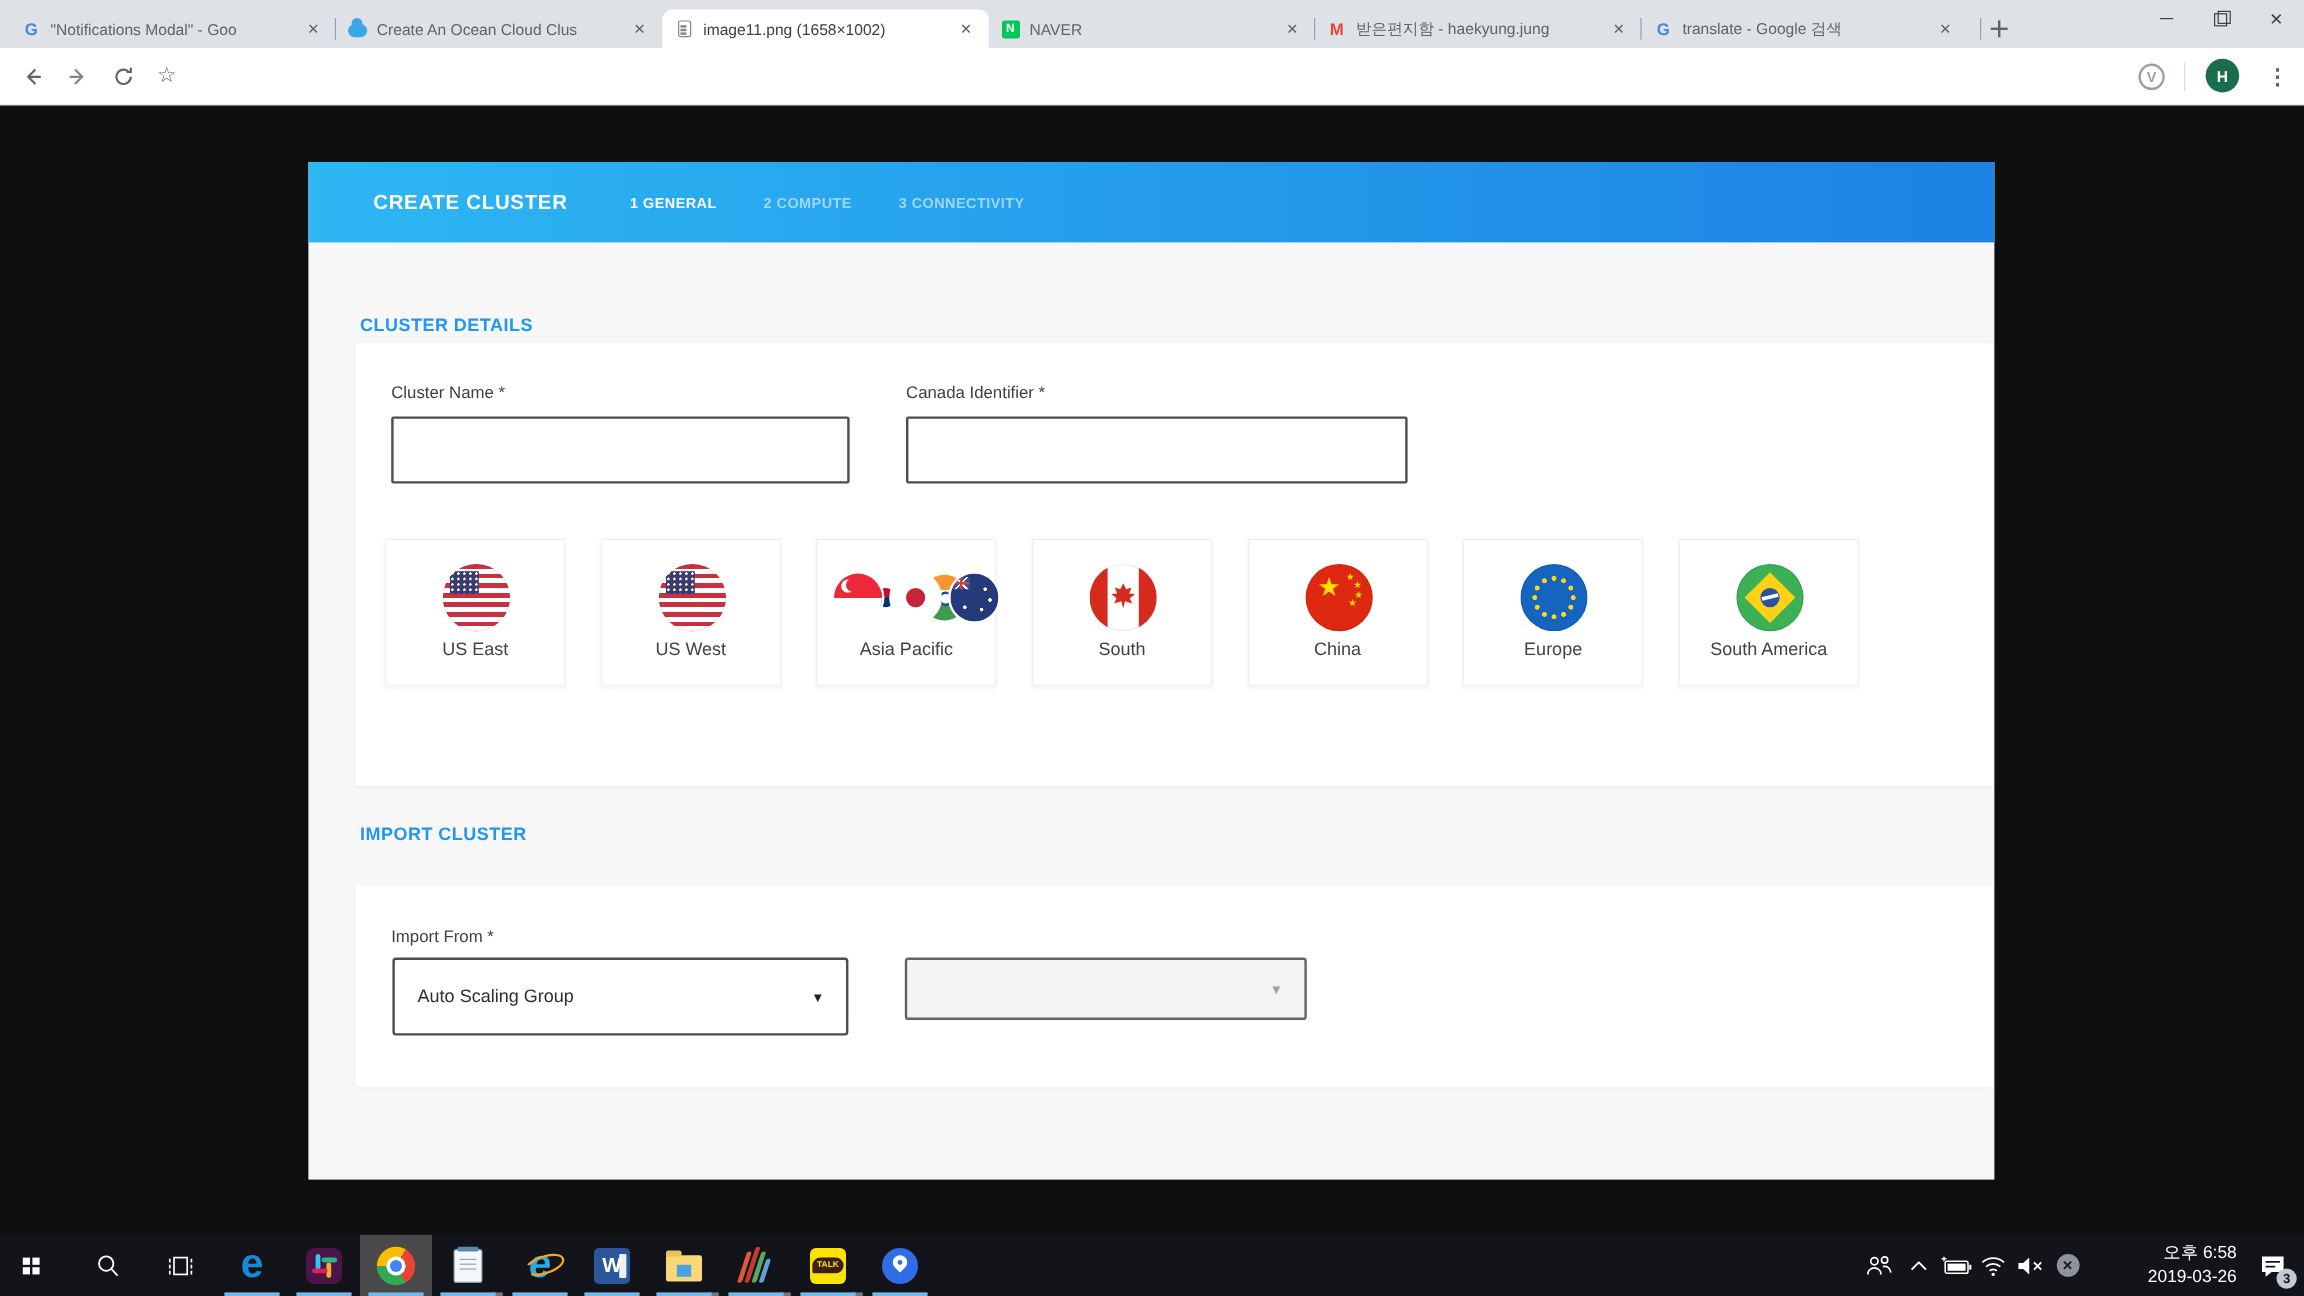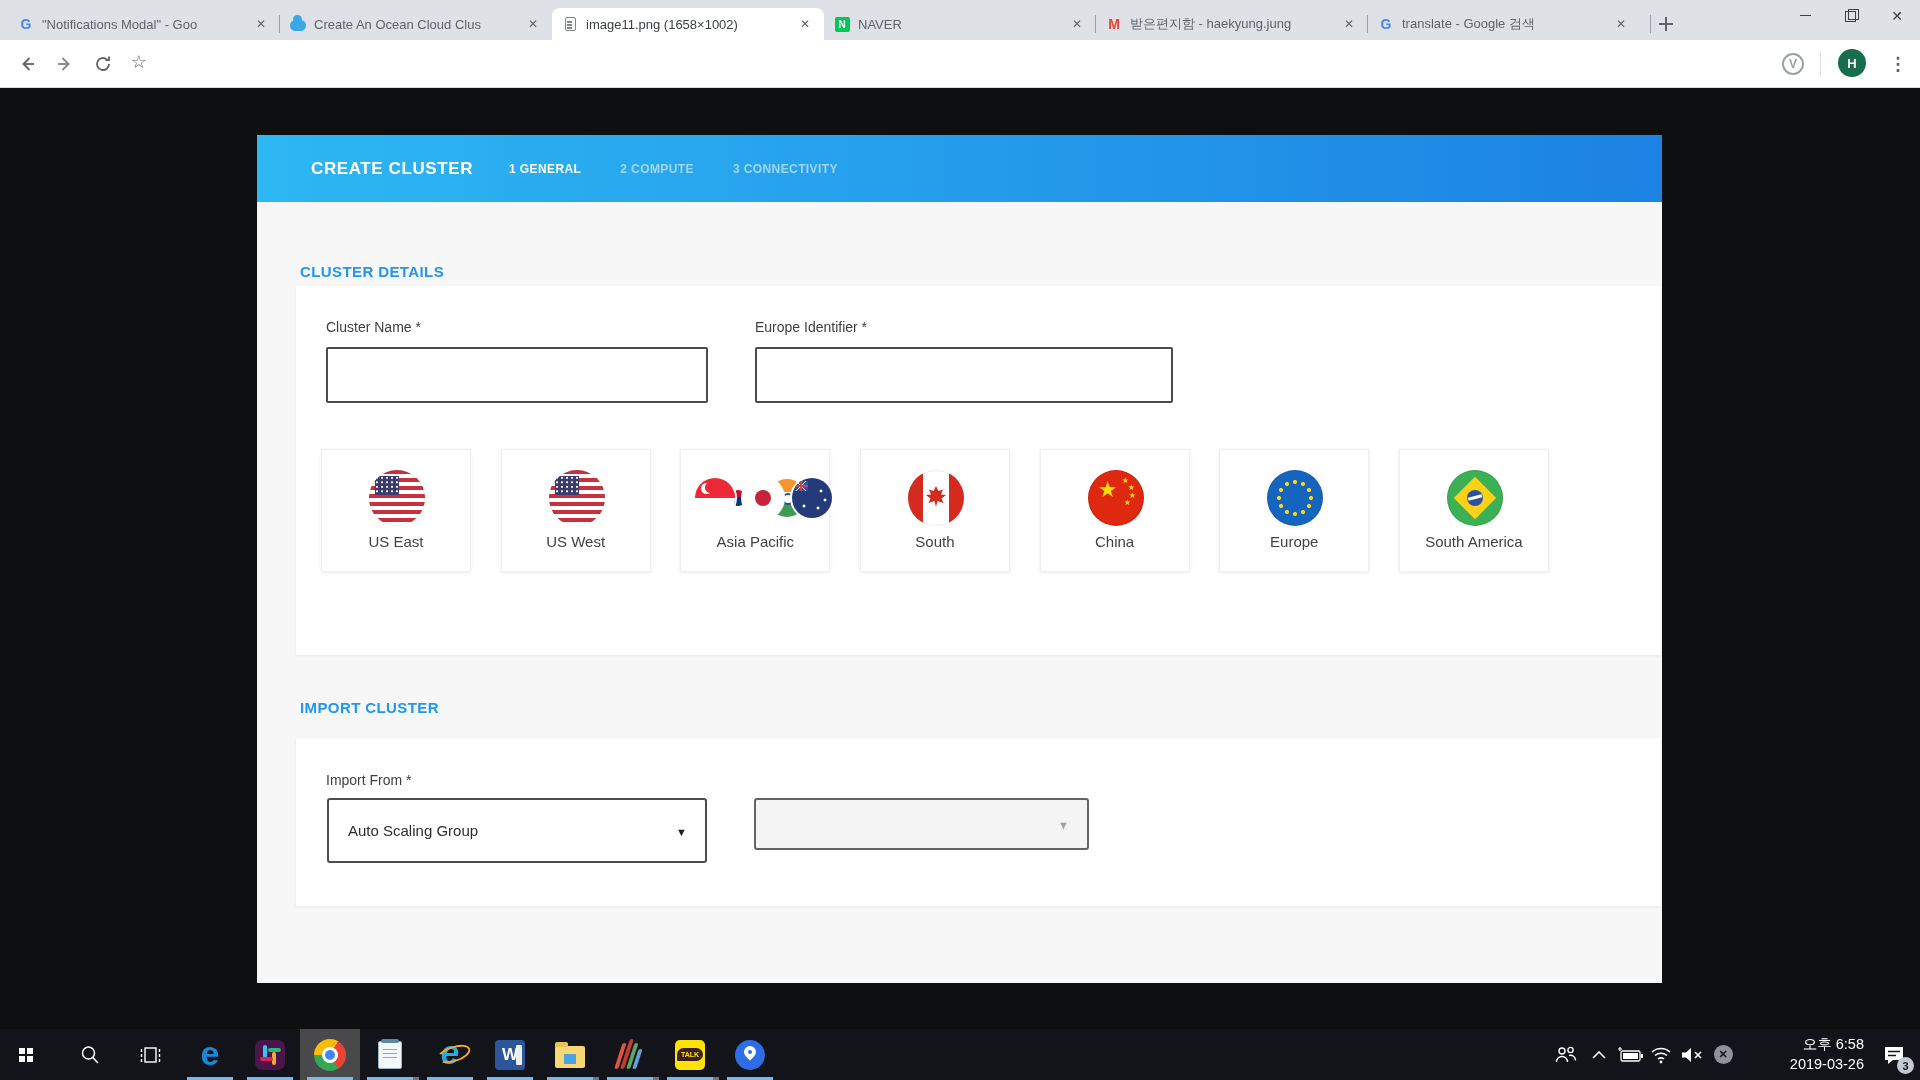--- a/index.html
+++ b/index.html
@@ -49,26 +49,26 @@
   .tbsep{position:absolute;left:1820px;top:12px;width:1px;height:24px;background:#dadce0}
   .avatar{position:absolute;left:1838px;top:9px;width:28px;height:28px;border-radius:50%;background:#186e4c;color:#fff;font-size:13px;font-weight:bold;display:flex;align-items:center;justify-content:center}
   .mdots{position:absolute;left:1886px;top:10px;width:24px;height:28px;display:flex;align-items:center;justify-content:center;color:#5f6368;font-size:18px;font-weight:bold}
   .mdots::before{content:"⋮"}
 
   
   .viewport{position:absolute;left:0;top:88px;width:1920px;height:941px;background:#0e0f10}
   .page{position:absolute;left:257px;top:47px;width:1405px;height:848px;background:#f7f7f7;overflow:hidden}
 
   .bluebar{position:absolute;left:0;top:0;width:1405px;height:67px;background:linear-gradient(90deg,#2db7f3,#1c82e3);display:flex;align-items:center;padding-left:54px}
-  .brand{color:#fff;font-size:17px;font-weight:bold;letter-spacing:.6px;margin-right:36px}
+  .brand{color:#fff;font-size:17px;font-weight:bold;letter-spacing:.6px;margin-right:52px}
   .step{color:#fff;font-size:12px;font-weight:bold;letter-spacing:.4px;margin-right:39px}
   .step.dim{opacity:.55}
 
   .secheading{position:absolute;left:43px;color:#2196f3;font-size:15px;font-weight:bold;letter-spacing:.4px}
-  .h1{top:128px}.h2{top:564px}
+  .h1{top:128px}.h2{top:552px}
   .card{position:absolute;left:39px;width:1365px;background:#fff;box-shadow:0 1px 3px rgba(0,0,0,.07)}
   .card1{top:151px;height:369px}
   .card2{top:603px;height:168px}
   .flabel{position:absolute;font-size:14px;color:#3f3f3f}
   .tinput{position:absolute;height:56px;border:2px solid #4c4c4c;border-radius:2px;background:#fff;font-size:15px;color:#222;padding:0 12px;outline:none}
   .l-name{left:30px;top:33px}.l-id{left:459px;top:33px}
   .i-name{left:30px;top:61px;width:382px}
   .i-id{left:459px;top:61px;width:418px}
 
   .regions{position:absolute;left:25px;top:163px;width:1228px;display:flex;justify-content:space-between}
@@ -282,21 +282,21 @@
         <span class="step">1 GENERAL</span>
         <span class="step dim">2 COMPUTE</span>
         <span class="step dim">3 CONNECTIVITY</span>
       </div>
 
       <div class="secheading h1">CLUSTER DETAILS</div>
 
       <div class="card card1">
         <span class="flabel l-name">Cluster Name *</span>
         <input class="tinput i-name" value="" style="">
-        <span class="flabel l-id">Europe Identifier *</span>
+        <span class="flabel l-id">Canada Identifier *</span>
         <input class="tinput i-id" value="" style="">
 
         <div class="regions">
           <div class="rcard">
             <span class="flag f-us">
                 <span class="canton"></span>
               </span>
             <span class="rlabel">US East</span>
           </div>
           <div class="rcard">

